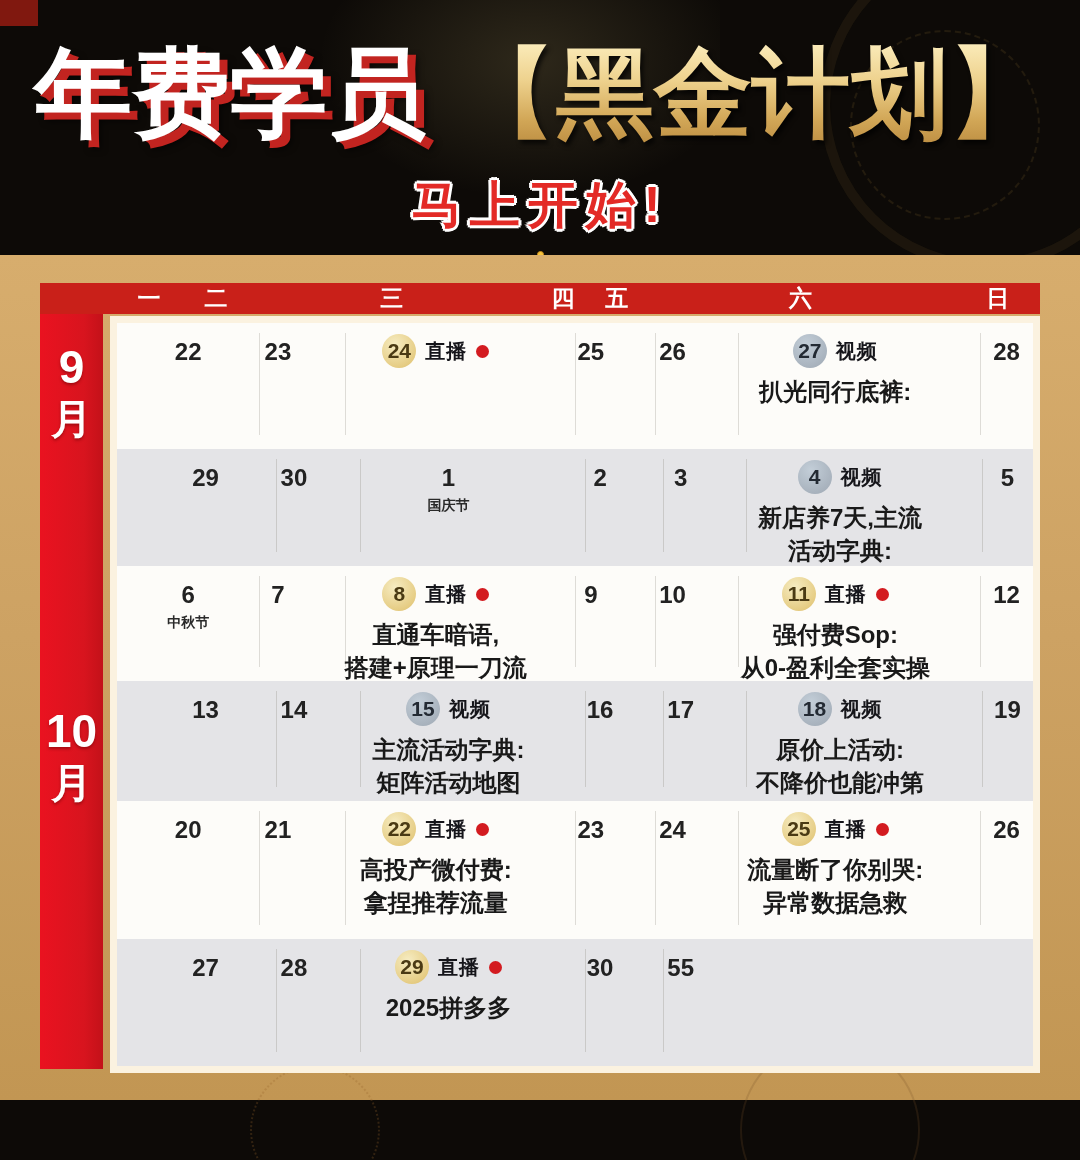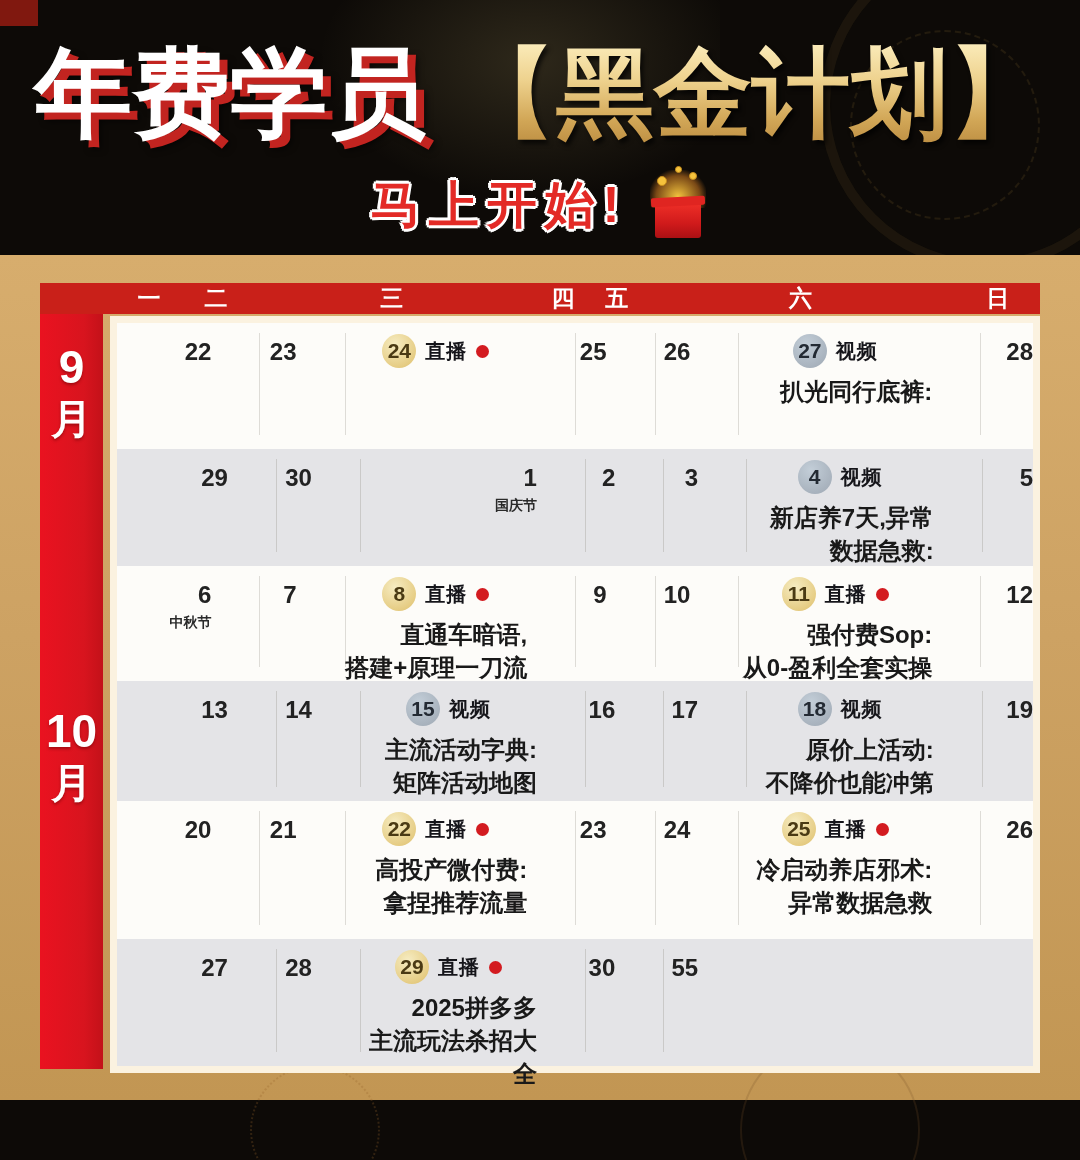--- a/index.html
+++ b/index.html
@@ -30,21 +30,21 @@
   }
   .hero-title .t-gold{
     font-size:98px;font-weight:900;
     background:linear-gradient(180deg,#fdf0c2 0%,#eed28e 38%,#d2a757 72%,#b8883d 100%);
     -webkit-background-clip:text;background-clip:text;color:transparent;
     filter:drop-shadow(3px 4px 2px rgba(0,0,0,.65));
     margin-left:32px;
   }
   .hero-sub{
     position:absolute;top:172px;left:0;width:100%;
-    display:flex;justify-content:center;align-items:center;gap:20px;
+    display:flex;justify-content:center;align-items:center;gap:20px;flex-direction:column;
   }
   .sub-text{
     font-size:50px;font-weight:900;color:#e32a26;letter-spacing:8px;
     text-shadow:-3px 0 0 #fff,3px 0 0 #fff,0 -3px 0 #fff,0 3px 0 #fff,
                 -2px -2px 0 #fff,2px 2px 0 #fff,-2px 2px 0 #fff,2px -2px 0 #fff;
   }
   
   .gift{position:relative;width:62px;height:64px;}
   .gift .burst{position:absolute;left:50%;top:-4px;transform:translateX(-50%);
     width:56px;height:38px;
@@ -78,21 +78,21 @@
   .rows{width:916px;height:743px;}
   .row{display:flex;position:relative;width:100%;}
   .row:nth-child(1){height:126px;}
   .row:nth-child(2){height:117px;}
   .row:nth-child(3){height:115px;}
   .row:nth-child(4){height:120px;}
   .row:nth-child(5){height:138px;}
   .row:nth-child(6){height:127px;}
   .row-white{background:#fdfcf9;}
   .row-gray{background:#e4e4e7;padding-left:18px;}
-  .cell{position:relative;text-align:right;margin-left:48px;}
+  .cell{position:relative;text-align:center;margin-left:48px;}
   .c1{width:8%;}.c2{width:6.4%;}.c3{width:31.5%;}.c4{width:5.4%;}
   .c5{width:6.2%;}.c6{width:33.4%;}.c7{width:9.1%;}
   .cell:not(.c1):not(.cell-empty)::before{
     content:'';position:absolute;left:0;top:10px;bottom:14px;width:1px;
     background:rgba(85,75,62,.18);}
   .day{margin-top:15px;font-size:24px;font-weight:700;color:#222;}
   .note{margin-top:5px;font-size:14px;font-weight:600;color:#2a2a2a;}
   .badge-line{margin-top:11px;display:flex;justify-content:center;align-items:center;gap:9px;}
   .circle{width:34px;height:34px;border-radius:50%;display:flex;align-items:center;
     justify-content:center;font-size:21px;font-weight:800;}
@@ -204,21 +204,21 @@
             </div>
             <div class="cell c5">
               <div class="day">3</div>
             </div>
             <div class="cell c6">
               <div class="badge-line">
                 <span class="circle video">4</span>
                 <span class="badge-label">视频</span>
               </div>
               <div class="titles">
-                <div class="title-line">新店养7天,异常数据急救:</div>
+                <div class="title-line">新店养7天,主流活动字典:</div>
                 <div class="title-line">冷启动养店邪术</div>
               </div>
             </div>
             <div class="cell c7">
               <div class="day">5</div>
             </div>
           </div>
           <div class="row row-white">
             <div class="cell c1">
               <div class="day">6</div>
@@ -320,21 +320,21 @@
             <div class="cell c5">
               <div class="day">24</div>
             </div>
             <div class="cell c6">
               <div class="badge-line">
                 <span class="circle live">25</span>
                 <span class="badge-label">直播</span>
                 <span class="dot"></span>
               </div>
               <div class="titles">
-                <div class="title-line">冷启动养店邪术:</div>
+                <div class="title-line">流量断了你别哭:</div>
                 <div class="title-line">异常数据急救</div>
               </div>
             </div>
             <div class="cell c7">
               <div class="day">26</div>
             </div>
           </div>
           <div class="row row-gray">
             <div class="cell c1">
               <div class="day">27</div>
@@ -343,21 +343,20 @@
               <div class="day">28</div>
             </div>
             <div class="cell c3">
               <div class="badge-line">
                 <span class="circle live">29</span>
                 <span class="badge-label">直播</span>
                 <span class="dot"></span>
               </div>
               <div class="titles">
                 <div class="title-line">2025拼多多</div>
-                <div class="title-line">主流玩法杀招大全</div>
               </div>
             </div>
             <div class="cell c4">
               <div class="day">30</div>
             </div>
             <div class="cell c5">
               <div class="day">55</div>
             </div>
             <div class="cell c6 cell-empty"></div>
             <div class="cell c7 cell-empty"></div>

